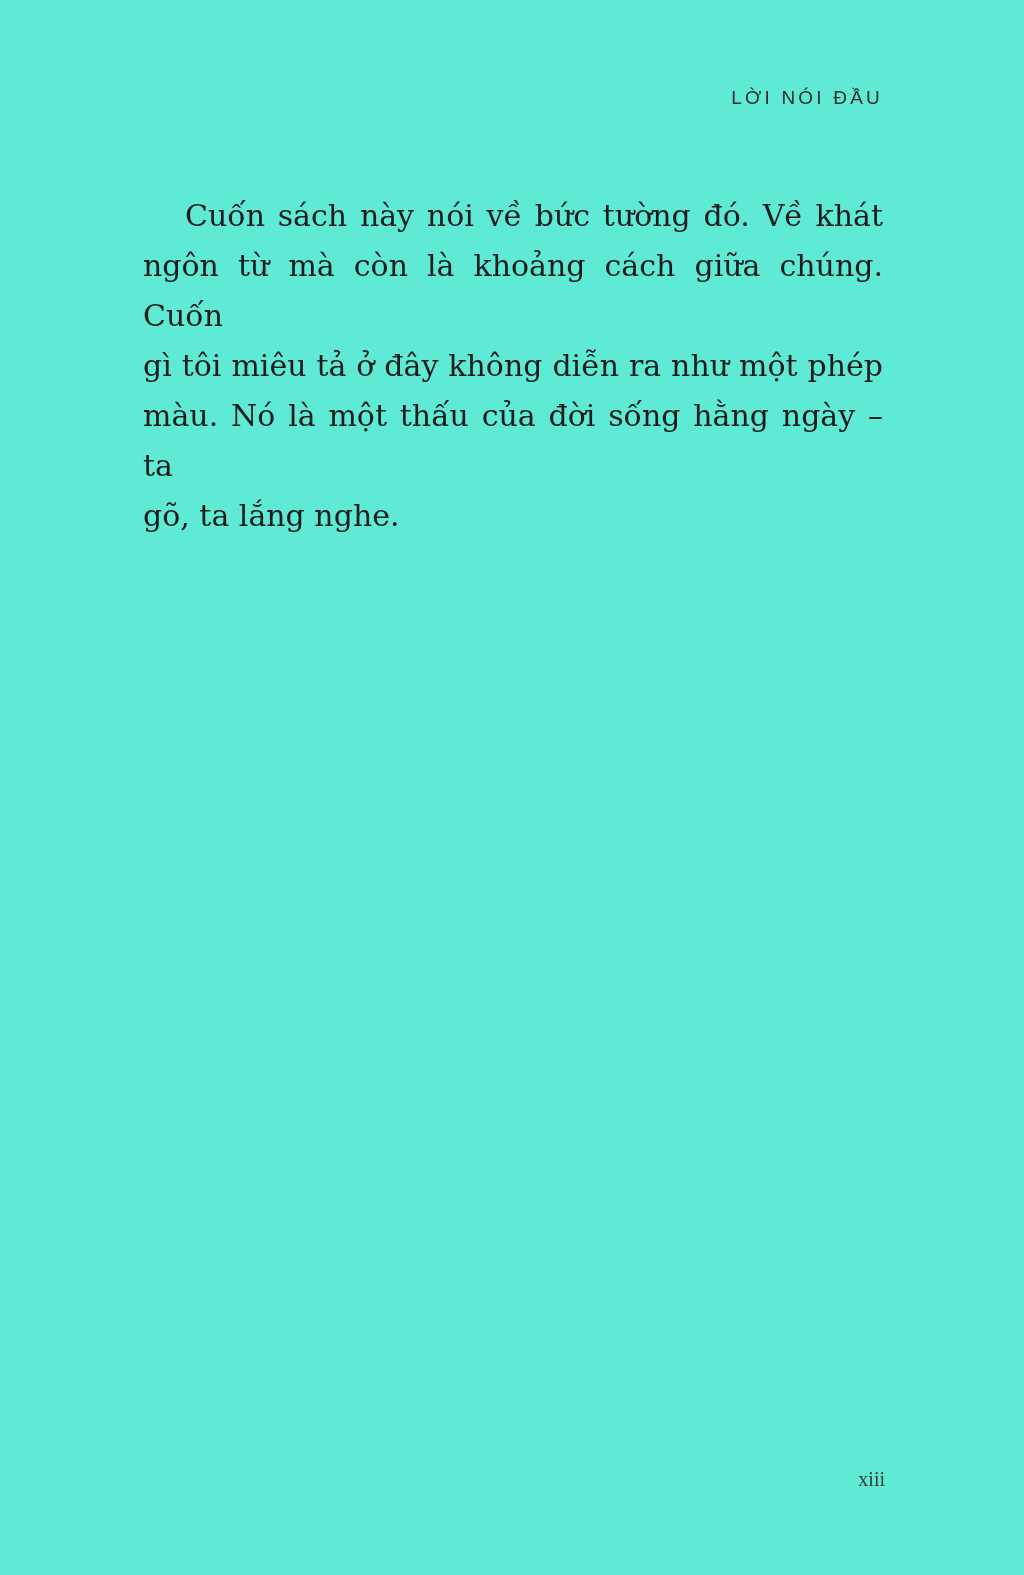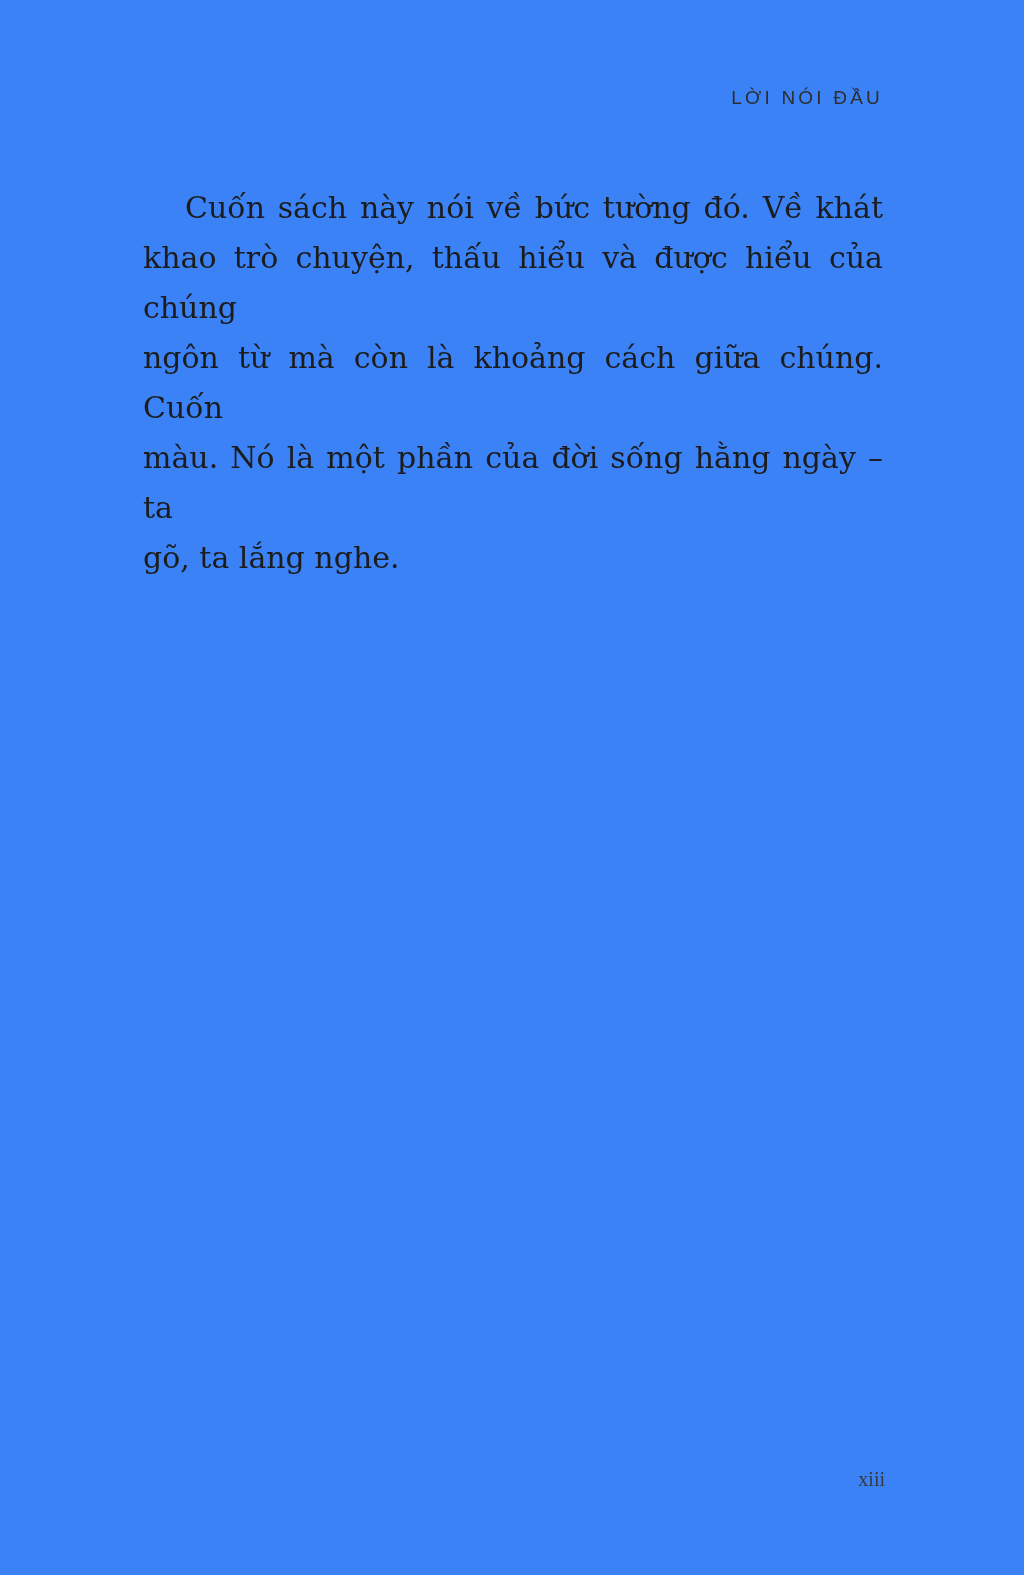--- a/index.html
+++ b/index.html
@@ -4,21 +4,21 @@
 <style>
   html, body {
     margin: 0;
     padding: 0;
     background: #e9e9e9;
   }
   .page {
     position: relative;
     width: 1024px;
     height: 1575px;
-    background: #3b82f6;
+    background: #5eead4;
     overflow: hidden;
     margin: 0 auto;
   }
   .running-header {
     position: absolute;
     top: 87px;
     right: 141px;
     font-family: "Liberation Sans", sans-serif;
     font-size: 19px;
     font-weight: 400;
@@ -36,20 +36,21 @@
     line-height: 50px;
     color: #1c1c1c;
   }
   .paragraph .line {
     text-align: justify;
     text-align-last: justify;
     white-space: normal;
   }
   .paragraph .line.first {
     padding-left: 42px;
+    margin-top: 8px;
   }
   .paragraph .line.last {
     text-align: right;
     text-align-last: left;
   }
   .page-number {
     position: absolute;
     top: 1468px;
     right: 139px;
     font-family: Liberation Serif, serif;
@@ -59,21 +60,21 @@
 </style>
 </head>
 <body>
 
 <div class="page">
 
   <div class="running-header">LỜI NÓI ĐẦU</div>
 
   <div class="paragraph">
     <div class="line first">Cuốn sách này nói về bức tường đó. Về khát</div>
-    <div class="line">khao trò chuyện, thấu hiểu và được hiểu của chúng</div>
     <div class="line">ngôn từ mà còn là khoảng cách giữa chúng. Cuốn</div>
-    <div class="line">màu. Nó là một phần của đời sống hằng ngày – ta</div>
+    <div class="line">gì tôi miêu tả ở đây không diễn ra như một phép</div>
+    <div class="line">màu. Nó là một thấu của đời sống hằng ngày – ta</div>
     <div class="line last">gõ, ta lắng nghe.</div>
   </div>
 
   <div class="page-number">xiii</div>
 
 </div>
 
 </body></html>

